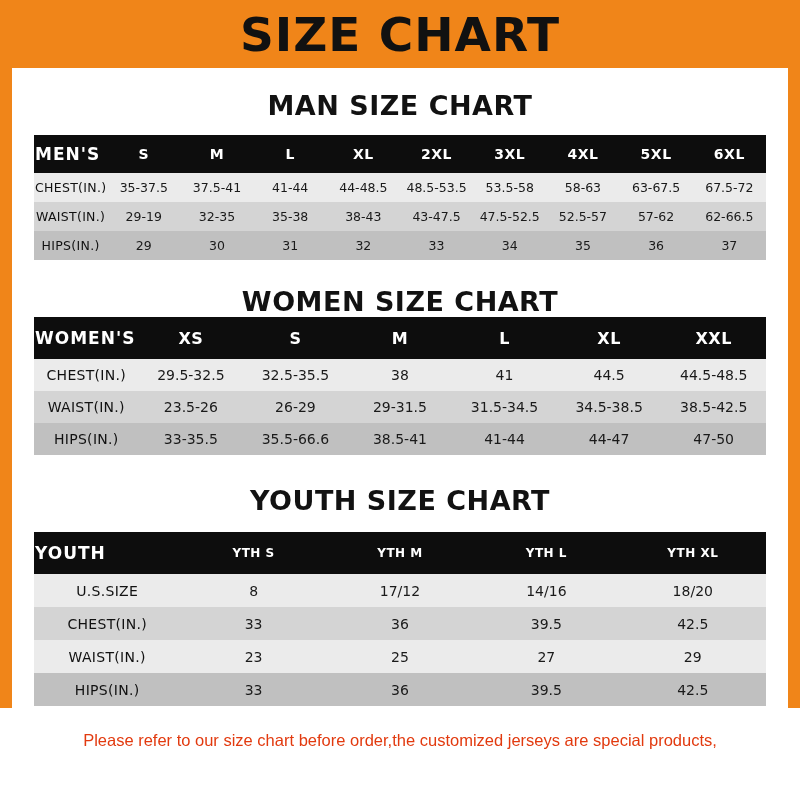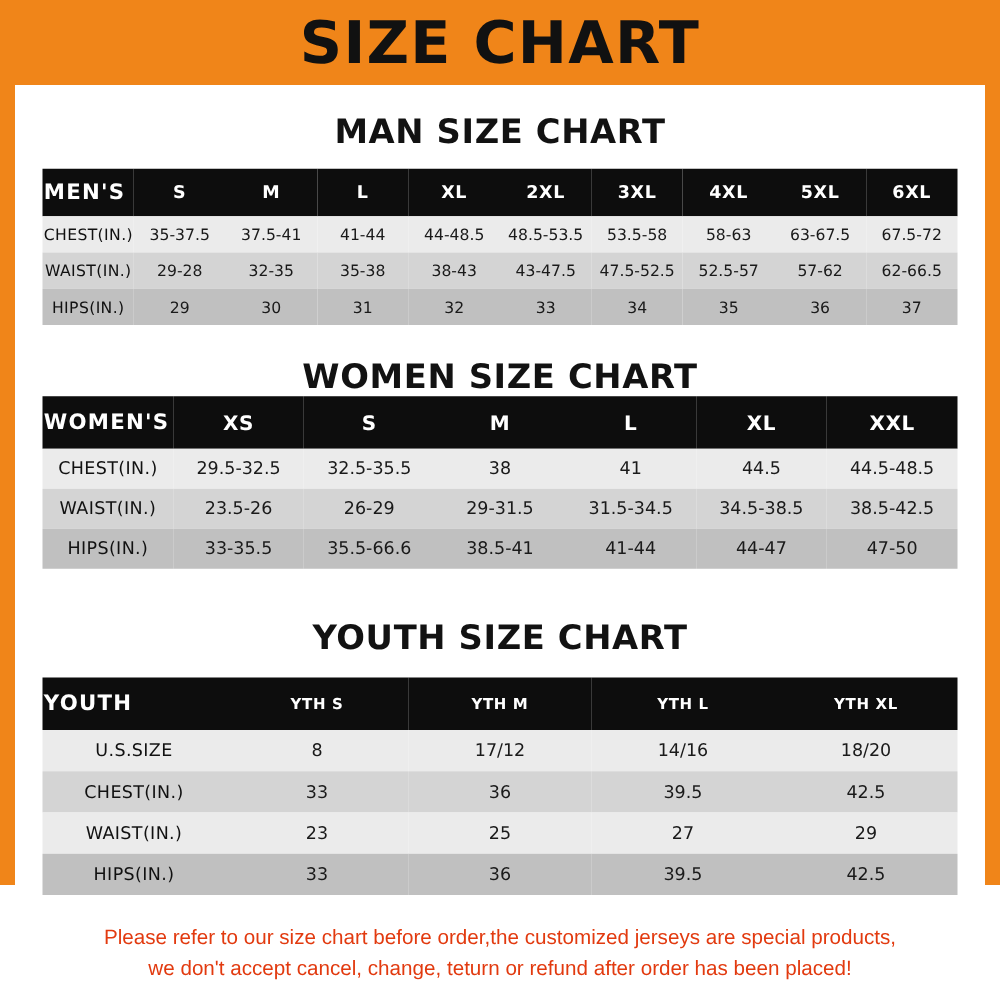--- a/index.html
+++ b/index.html
@@ -43,21 +43,21 @@
   .section-title {
     text-align: center;
     font-family: "DejaVu Sans", sans-serif;
     font-weight: bold;
     font-size: 27px;
     color: #121212;
     letter-spacing: 0.5px;
   }
   .t-man { margin-top: 22px; margin-bottom: 14px; }
   .t-women { margin-top: 26px; margin-bottom: 0; }
-  .t-youth { margin-top: 40px; margin-bottom: 16px; }
+  .t-youth { margin-top: 30px; margin-bottom: 16px; }
 
   table {
     border-collapse: collapse;
     width: 100%;
     table-layout: fixed;
   }
   td, th {
     text-align: center;
     font-family: "DejaVu Sans", sans-serif;
   }
@@ -149,21 +149,21 @@
           <td>41-44</td>
           <td>44-48.5</td>
           <td>48.5-53.5</td>
           <td>53.5-58</td>
           <td>58-63</td>
           <td>63-67.5</td>
           <td>67.5-72</td>
         </tr>
         <tr class="band-mid">
           <td class="rowlabel">WAIST(IN.)</td>
-          <td>29-28</td>
+          <td>29-19</td>
           <td>32-35</td>
           <td>35-38</td>
           <td>38-43</td>
           <td>43-47.5</td>
           <td>47.5-52.5</td>
           <td>52.5-57</td>
           <td>57-62</td>
           <td>62-66.5</td>
         </tr>
         <tr class="band-dark">
@@ -259,17 +259,16 @@
           <td>33</td>
           <td>36</td>
           <td>39.5</td>
           <td>42.5</td>
         </tr>
       </tbody>
     </table>
 
     <div class="notice">
       <div>Please refer to our size chart before order,the customized jerseys are special products,</div>
-      <div>we don't accept cancel, change, teturn or refund after order has been placed!</div>
     </div>
 
   </div>
 </div>
 
 </body></html>

